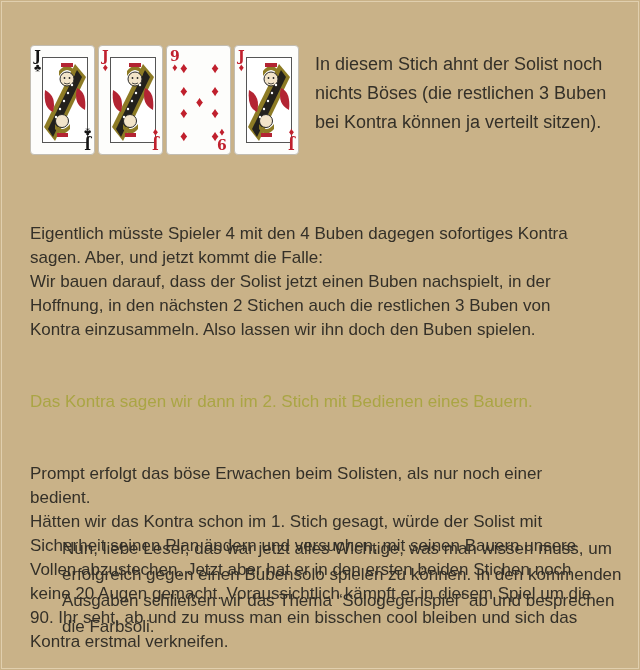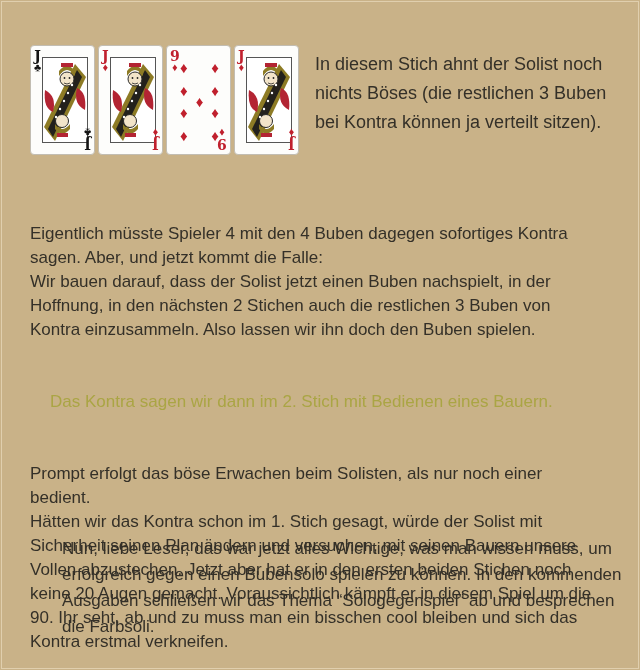--- a/index.html
+++ b/index.html
@@ -66,21 +66,21 @@
   
   .txt { position:absolute; white-space:pre; }
   .intro-note {
     left:315px; top:50px;
     font-size:18px; line-height:29px;
   }
   .main-text {
     left:30px; top:174px;
     font-size:17px; line-height:24px;
   }
-  .main-text .highlight { color:#aaa544;margin-left:20px; }
+  .main-text .highlight { color:#aaa544; }
   .closing-text {
     left:30px; top:536px;
     font-size:17px; line-height:26px;margin-left:32px;
   }
 </style>
 </head>
 <body>
 
 <svg width="0" height="0" style="position:absolute">
   <defs>

